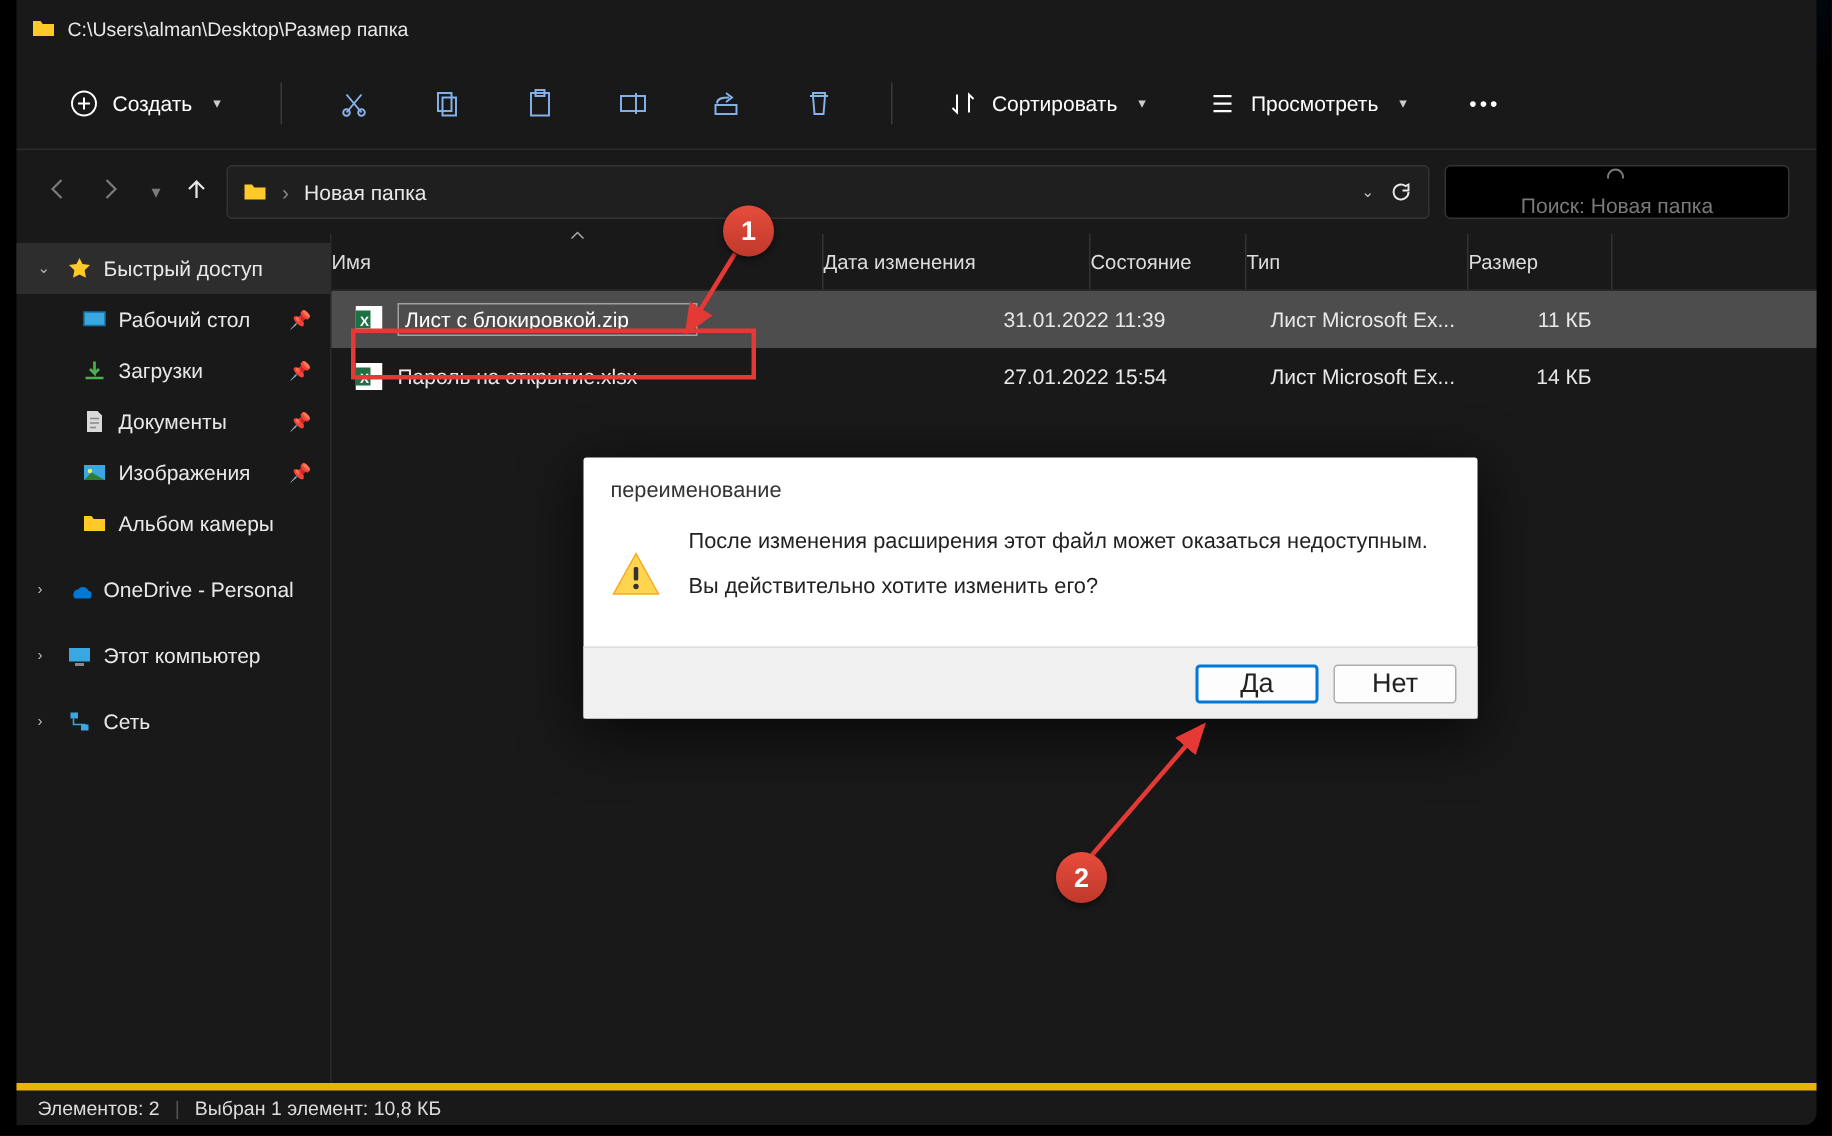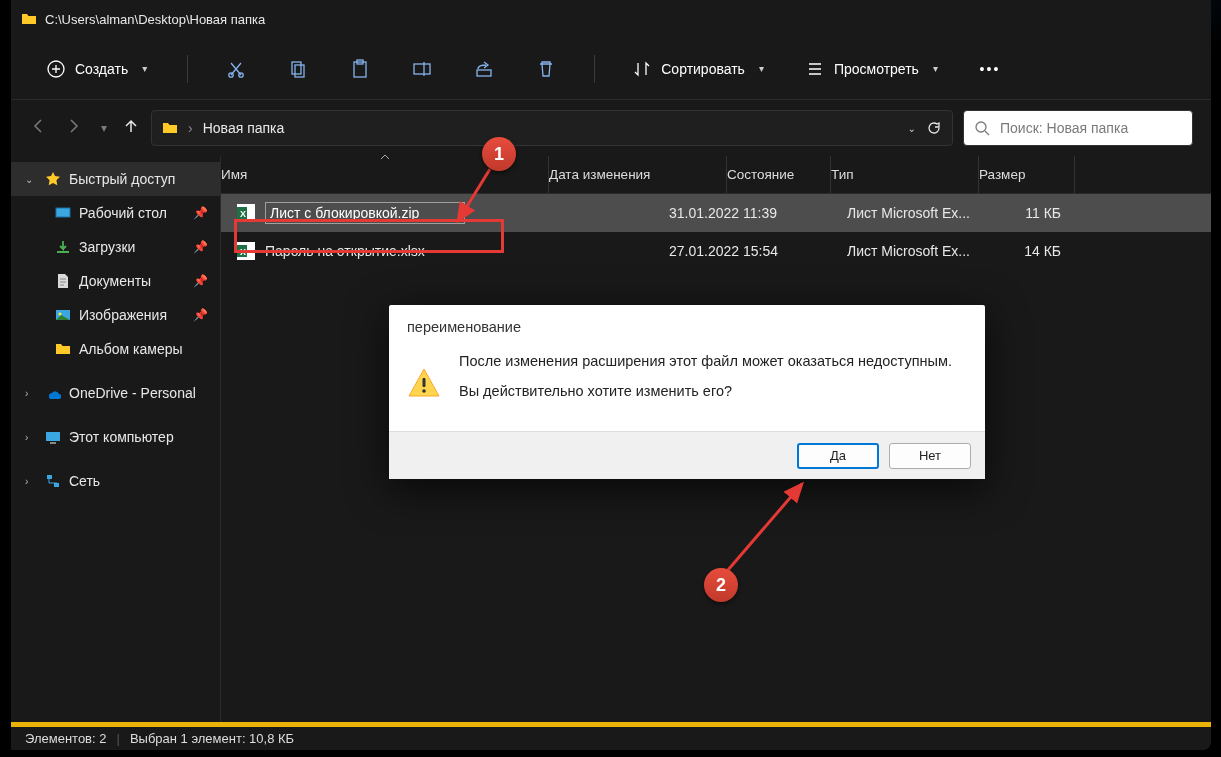--- a/index.html
+++ b/index.html
@@ -13,21 +13,21 @@
   .vsep { width: 1px; height: 28px; background: #3a3a3a; margin: 0 6px; }
   .tool-icon { width: 40px; height: 40px; display: flex; align-items: center; justify-content: center; border-radius: 4px; color: #86b3ed; }
   .tool-group { display: flex; align-items: center; gap: 10px; padding: 6px 10px; border-radius: 4px; color: #fff; }
   .chev { font-size: 10px; color: #ccc; margin-left: 4px; }
 
   .navrow { height: 56px; display: flex; align-items: center; padding: 0 18px; gap: 10px; }
   .nav-arrows { display: flex; gap: 14px; align-items: center; color: #7a7a7a; }
   .nav-arrows .enabled { color: #e8e8e8; }
   .addrbar { flex: 1; height: 36px; background: #1f1f1f; border: 1px solid #333; border-radius: 4px; display: flex; align-items: center; padding: 0 10px; font-size: 14px; color: #e8e8e8; gap: 10px; }
   .addrbar .spacer { flex: 1; }
-  .searchbox { width: 230px; height: 36px; background: #ffffff; border: 1px solid #333; border-radius: 4px; display: flex; align-items: center; padding: 0 10px; gap: 10px; font-size: 14px; color: #7a7a7a; }
+  .searchbox { width: 230px; height: 36px; background: #000000; border: 1px solid #333; border-radius: 4px; display: flex; align-items: center; padding: 0 10px; gap: 10px; font-size: 14px; color: #7a7a7a; flex-direction: column; }
 
   .body { flex: 1; display: flex; min-height: 0; }
   .sidebar { width: 210px; border-right: 1px solid #2b2b2b; padding-top: 6px; font-size: 14px; }
   .nav-item { height: 34px; display: flex; align-items: center; padding-left: 14px; gap: 8px; color: #e8e8e8; position: relative; }
   .nav-item.sub { padding-left: 44px; }
   .nav-item .caret { width: 12px; color: #bbb; font-size: 10px; }
   .pin { position: absolute; right: 12px; color: #888; font-size: 12px; }
   .nav-item.quick { background: #2d2d2d; }
 
   .main { flex: 1; display: flex; flex-direction: column; position: relative; }
@@ -52,41 +52,41 @@
   .rename-input { height: 22px; width: 200px; background: #4d4d4d; border: 1px solid #a0a0a0; color: #fff; font-size: 14px; padding: 0 4px; outline: none; }
 
   .redbox { position: absolute; border: 3px solid #e53935; pointer-events: none; }
   .marker { position: absolute; width: 34px; height: 34px; border-radius: 50%; background: linear-gradient(#e74c3c,#c0392b); color: #fff; display: flex; align-items: center; justify-content: center; font-size: 18px; font-weight: 600; box-shadow: 0 2px 4px rgba(0,0,0,.5); z-index: 50; }
 
   .dialog { position: absolute; left: 378px; top: 305px; width: 596px; background: #fff; color: #000; border-radius: 2px; box-shadow: 0 10px 40px rgba(0,0,0,.7); z-index: 40; font-size: 14.5px; }
   .dlg-title { padding: 14px 18px 6px; color: #333; }
   .dlg-body { display: flex; padding: 12px 18px 18px; gap: 18px; align-items: center; }
   .dlg-text p { margin-bottom: 14px; color: #222; }
   .dlg-footer { background: #f0f0f0; height: 48px; display: flex; align-items: center; justify-content: flex-end; padding-right: 14px; gap: 10px; border-top: 1px solid #ddd; }
-  .dlg-btn { height: 26px; width: 82px; background: #fdfdfd; border: 1px solid #adadad; border-radius: 3px; font-size: 13px; color: #222; }
+  .dlg-btn { height: 26px; width: 82px; background: #fdfdfd; border: 1px solid #adadad; border-radius: 3px; font-size: 18px; color: #222; }
   .dlg-btn.primary { border: 2px solid #0078d7; }
 
   .statusbar { height: 28px; border-top: 5px solid #eab308; display: flex; align-items: center; padding: 0 14px; font-size: 13px; color: #ddd; gap: 10px; }
   .statusbar .sep { color: #555; }
 
   svg.arrow-anno { position: absolute; pointer-events: none; z-index: 49; }
   .win11-bg { position: absolute; inset: 0; background: radial-gradient(ellipse 800px 400px at 70% -10%, #0a3a6a 0%, #000 55%); z-index: -1; }
 </style>
 </head>
 <body>
 
 <div class="win11-bg"></div>
 
 <div class="window">
 
   <div class="titlebar">
     <svg width="16" height="16">
         <path d="M1 3h5l1.5 2H15v8H1z" fill="#ffca28"></path>
       </svg>
-    <span>C:\Users\alman\Desktop\Новая папка</span>
+    <span>C:\Users\alman\Desktop\Размер папка</span>
   </div>
 
   <div class="toolbar">
     <div class="btn-new">
       <svg width="18" height="18">
           <circle cx="9" cy="9" r="8" fill="none" stroke="#fff" stroke-width="1.3"></circle>
           <path d="M9 5v8M5 9h8" stroke="#fff" stroke-width="1.3"></path>
         </svg>
       <span>Создать</span>
       <span class="chev">▾</span>

